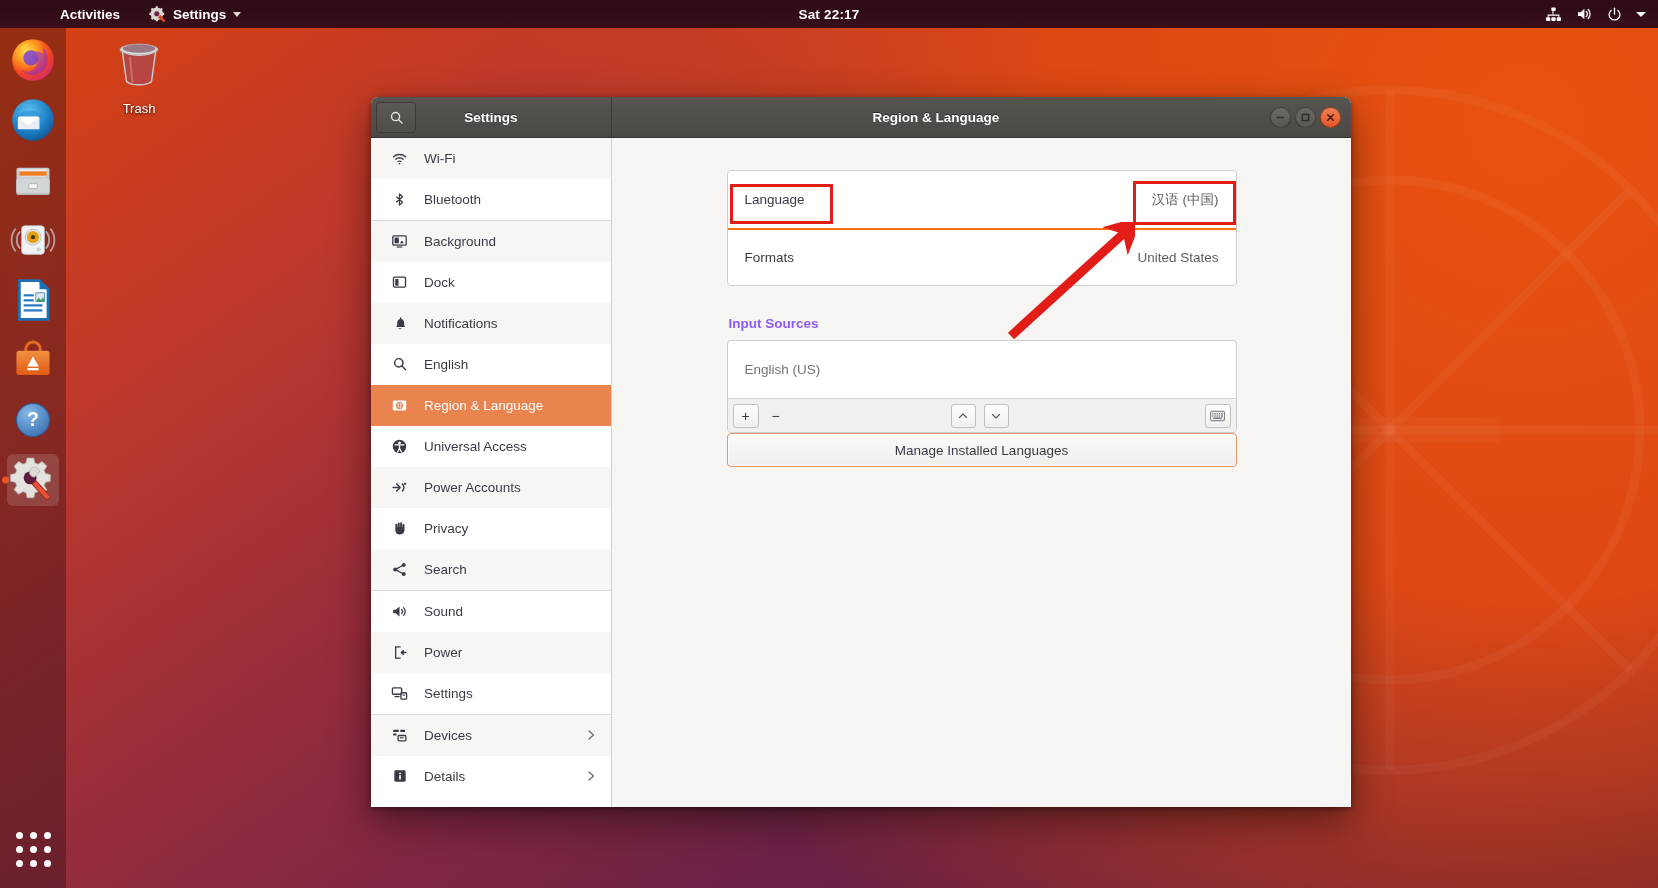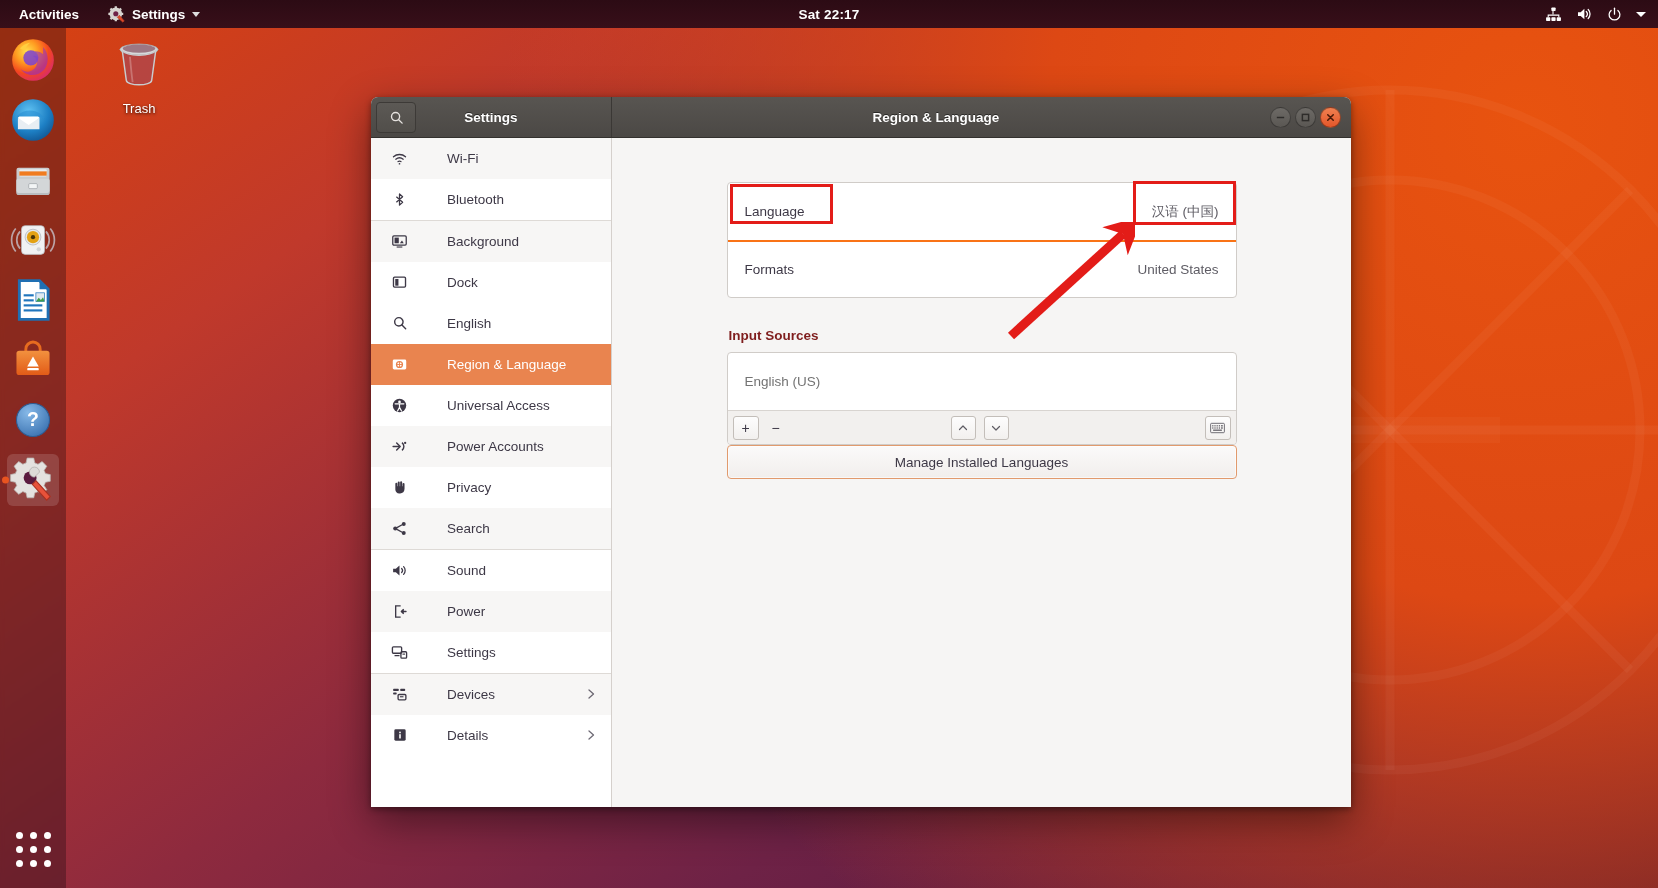--- a/index.html
+++ b/index.html
@@ -26,20 +26,21 @@
 
   
   #topbar {
     position: absolute; top: 0; left: 0;
     width: 1658px; height: 28px;
     background: linear-gradient(180deg, #2c0b14 0%, #380f19 100%);
     display: flex; align-items: center;
     color: #fff;
     font-size: 13.5px; font-weight: bold;
     z-index: 60;
+    padding-left: 41px;
   }
   .topbar-left { display: flex; align-items: center; gap: 16px; padding-left: 12px; }
   #activities { padding: 3px 7px; border-radius: 4px; white-space: nowrap; }
   .tb-app { display: flex; align-items: center; gap: 7px; padding: 3px 6px; border-radius: 4px; }
   .tb-caret { width: 0; height: 0; border-left: 4.5px solid transparent; border-right: 4.5px solid transparent; border-top: 5px solid #ddd; }
   #clock {
     position: absolute; left: 0; right: 0; margin: 0 auto;
     width: 160px; text-align: center;
     font-size: 13.5px; font-weight: bold;
     letter-spacing: .2px;
@@ -157,38 +158,37 @@
     background: #ffffff;
     border-right: 1px solid #d5d0cc;
     overflow: hidden;
   }
   .nav-item {
     display: flex; align-items: center;
     height: 41px;
     padding: 0 14px 0 18px;
     color: #3d3846; font-size: 13.5px;
     border-bottom: 1px solid transparent;
-    gap: 23px;
   }
   .nav-item.alt { background: #f7f6f5; }
   .nav-item.selected { background: #e9844f; color: #ffffff; }
   .nav-item .nav-ico {
     width: 21px; flex: 0 0 21px; height: 18px;
     display: flex; align-items: center; justify-content: center;
     margin-right: 14px;
   }
   .nav-item .nav-ico svg { display: block; }
   .nav-item .nav-label { flex: 1; white-space: nowrap; }
   .nav-item .chev { width: 12px; height: 12px; flex: 0 0 12px; opacity: .75; }
   .nav-sep { height: 1px; background: #dedad6; margin: 0; }
 
   
   #content {
     flex: 1; background: #f6f5f4;
-    padding: 44px 0 0 0;
+    padding: 32px 0 0 0;
     overflow: hidden;
     position: relative;
   }
   .content-inner { width: 510px; margin: 0 auto; }
 
   .list-frame {
     background: #ffffff;
     border: 1px solid #d0ccc8;
     border-radius: 4px;
     overflow: hidden;
@@ -196,21 +196,21 @@
   .lang-row {
     display: flex; align-items: center; justify-content: space-between;
     height: 57px; padding: 0 17px;
     font-size: 13.5px; color: #3d3846;
   }
   .lang-row + .lang-row { border-top: 2px solid #f97316; }
   .lang-row .value { color: #5e5c64; }
 
   .section-title {
     margin: 30px 0 9px 2px;
-    font-size: 13.5px; font-weight: bold; color: #7f1d1d;
+    font-size: 13.5px; font-weight: bold; color: #8b5cf6;
   }
 
   .src-frame {
     background: #ffffff;
     border: 1px solid #d0ccc8;
     border-radius: 4px;
     overflow: hidden;
   }
   .src-row {
     height: 57px; display: flex; align-items: center;
@@ -533,20 +533,29 @@
         <div class="nav-item">
           <span class="nav-ico">
             <svg width="17" height="17" viewBox="0 0 24 24" fill="none" stroke="#3d3846" stroke-width="1.9">
               <rect x="3.5" y="4.5" width="17" height="14" rx="1.6"></rect>
               <rect x="6" y="7" width="4.5" height="9.5" fill="#3d3846" stroke="none"></rect>
             </svg>
           </span>
           <span class="nav-label">Dock</span>
         </div>
 
+        <div class="nav-item alt">
+          <span class="nav-ico">
+            <svg width="16" height="17" viewBox="0 0 24 24" fill="#3d3846">
+              <path d="M12 2.5a2 2 0 012 2v.6a6.2 6.2 0 014.2 5.9v3.6l1.6 2.6H6.2l1.6-2.6V11A6.2 6.2 0 0112 5.1V4.5a2 2 0 010-2z"></path>
+              <path d="M9.6 19.2a2.6 2.6 0 004.8 0z"></path>
+            </svg>
+          </span>
+          <span class="nav-label">Notifications</span>
+        </div>
 
         <div class="nav-item">
           <span class="nav-ico">
             <svg width="16" height="16" viewBox="0 0 24 24" fill="none" stroke="#3d3846" stroke-width="2.1">
               <circle cx="10.3" cy="10.3" r="6.3"></circle>
                 <path d="M15 15l5.5 5.5" stroke-linecap="round"></path>
             </svg>
           </span>
           <span class="nav-label">English</span>
         </div>

